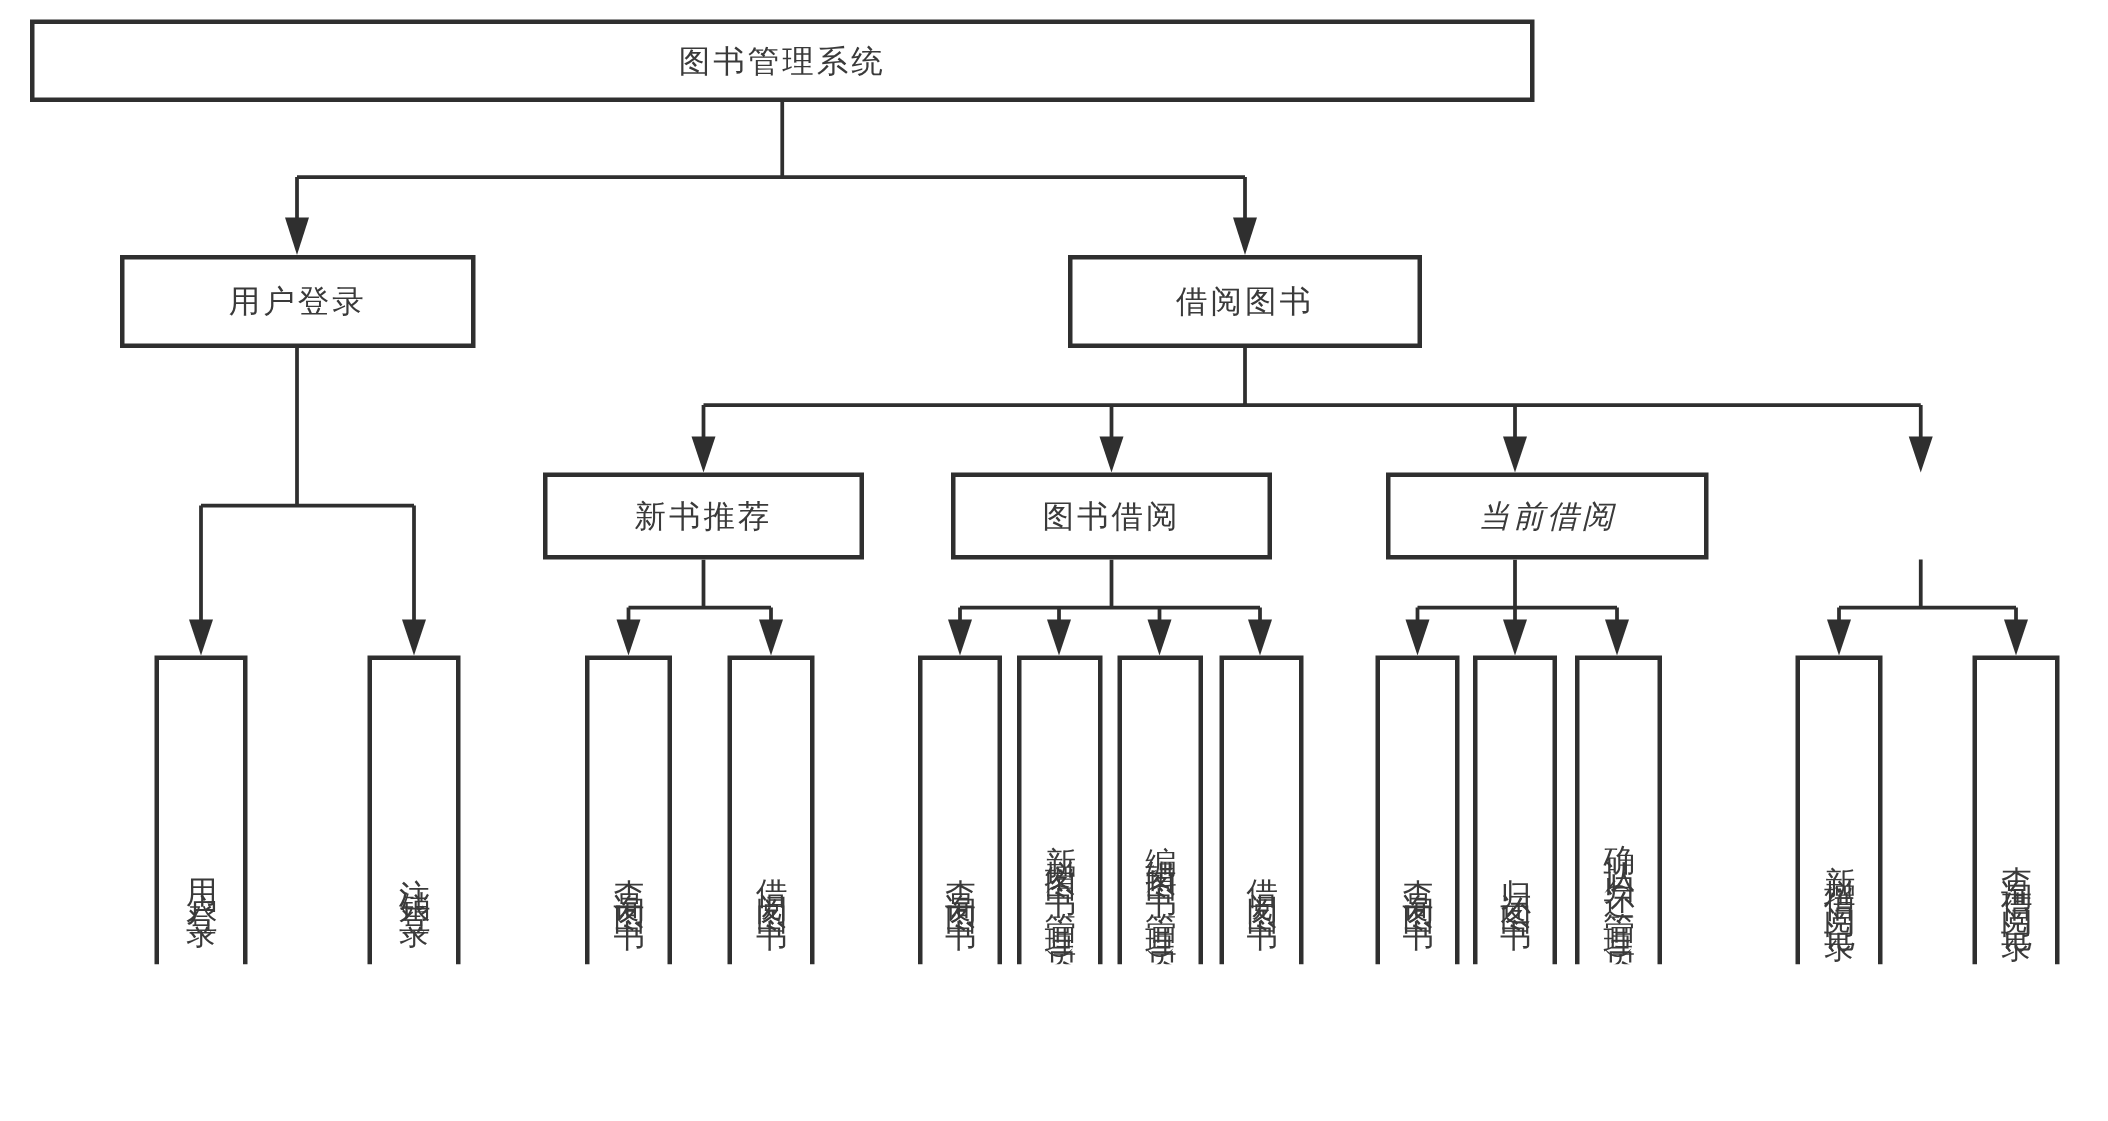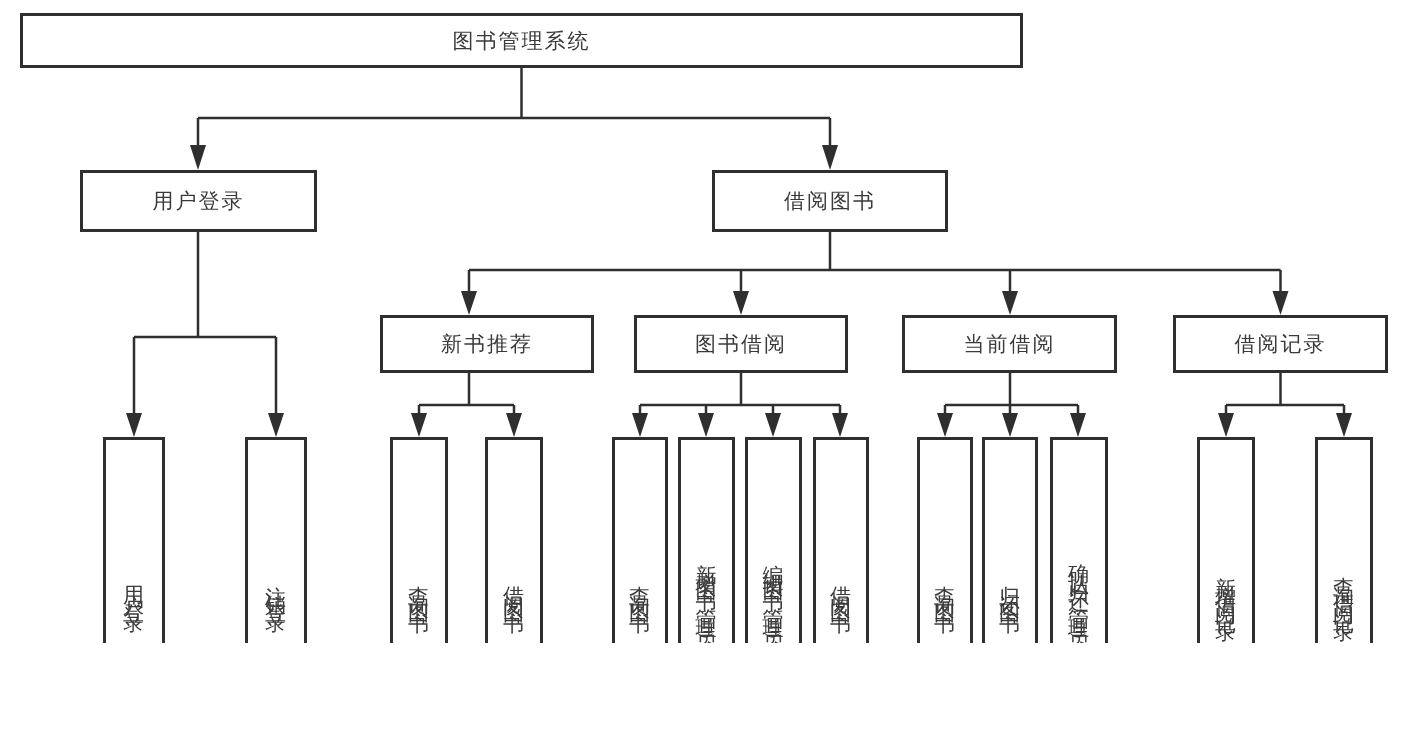--- a/index.html
+++ b/index.html
@@ -109,24 +109,23 @@
       <polygon points="1218,413 1234,413 1226,437"></polygon>
       <polygon points="1336,413 1352,413 1344,437"></polygon>
     </g>
   </svg>
 
   <div class="node" style="left:20px; top:13px; width:1003px; height:55px;">图书管理系统</div>
 
   <div class="node" style="left:80px; top:170px; width:237px; height:62px;">用户登录</div>
   <div class="node" style="left:712px; top:170px; width:236px; height:62px;">借阅图书</div>
 
-  <div class="node" style="left:380px; top:315px; width:214px; height:58px;">新书推荐</div>
+  <div class="node" style="left:362px; top:315px; width:214px; height:58px;">新书推荐</div>
   <div class="node" style="left:634px; top:315px; width:214px; height:58px;font-family:Liberation Serif, serif;">图书借阅</div>
-  <div class="node" style="left:902px; top:315px; width:215px; height:58px;">当前借阅</div>
-  <div class="node" style="left:1173px; top:315px; width:215px; height:58px;">借阅记录</div>
+  <div class="node" style="left:924px; top:315px; width:215px; height:58px;font-style:italic;">当前借阅</div>
 
   <div class="node leaf" style="left:103px; top:437px; width:62px; height:300px;">用户登录</div>
   <div class="node leaf" style="left:245px; top:437px; width:62px; height:300px;">注销登录</div>
 
   <div class="node leaf" style="left:390px; top:437px; width:58px; height:300px;">查询图书</div>
   <div class="node leaf" style="left:485px; top:437px; width:58px; height:300px;">借阅图书</div>
 
   <div class="node leaf" style="left:612px; top:437px; width:56px; height:300px;">查询图书</div>
   <div class="node leaf" style="left:678px; top:437px; width:57px; height:300px;">新增图书（管理员）</div>
   <div class="node leaf" style="left:745px; top:437px; width:57px; height:300px;">编辑图书（管理员）</div>

